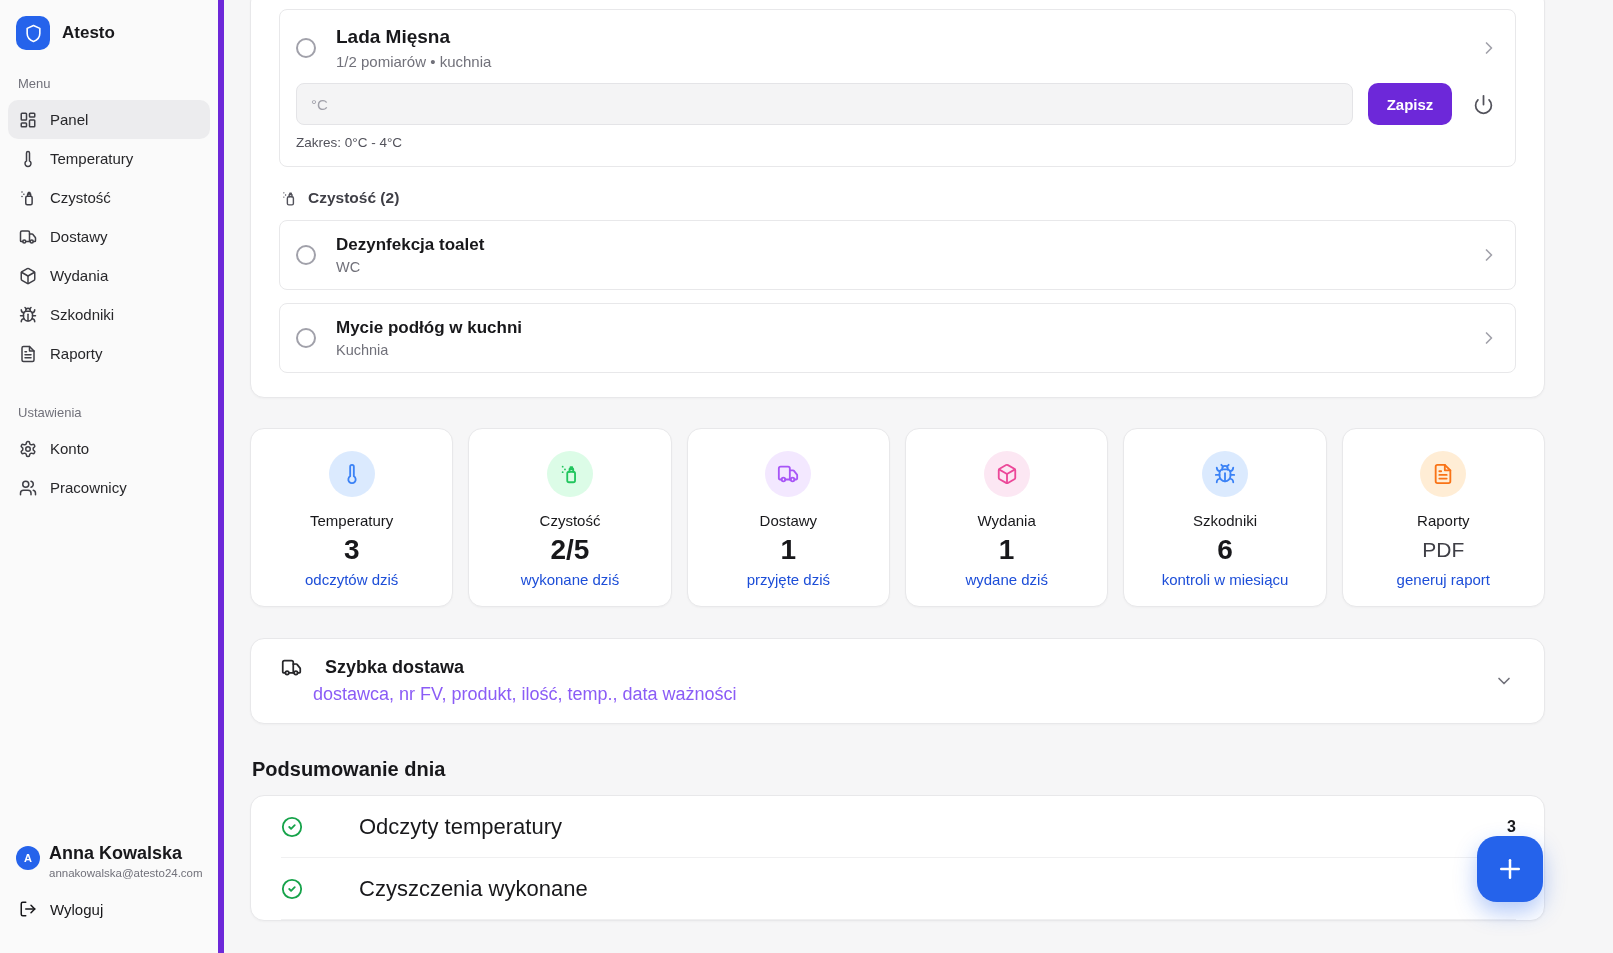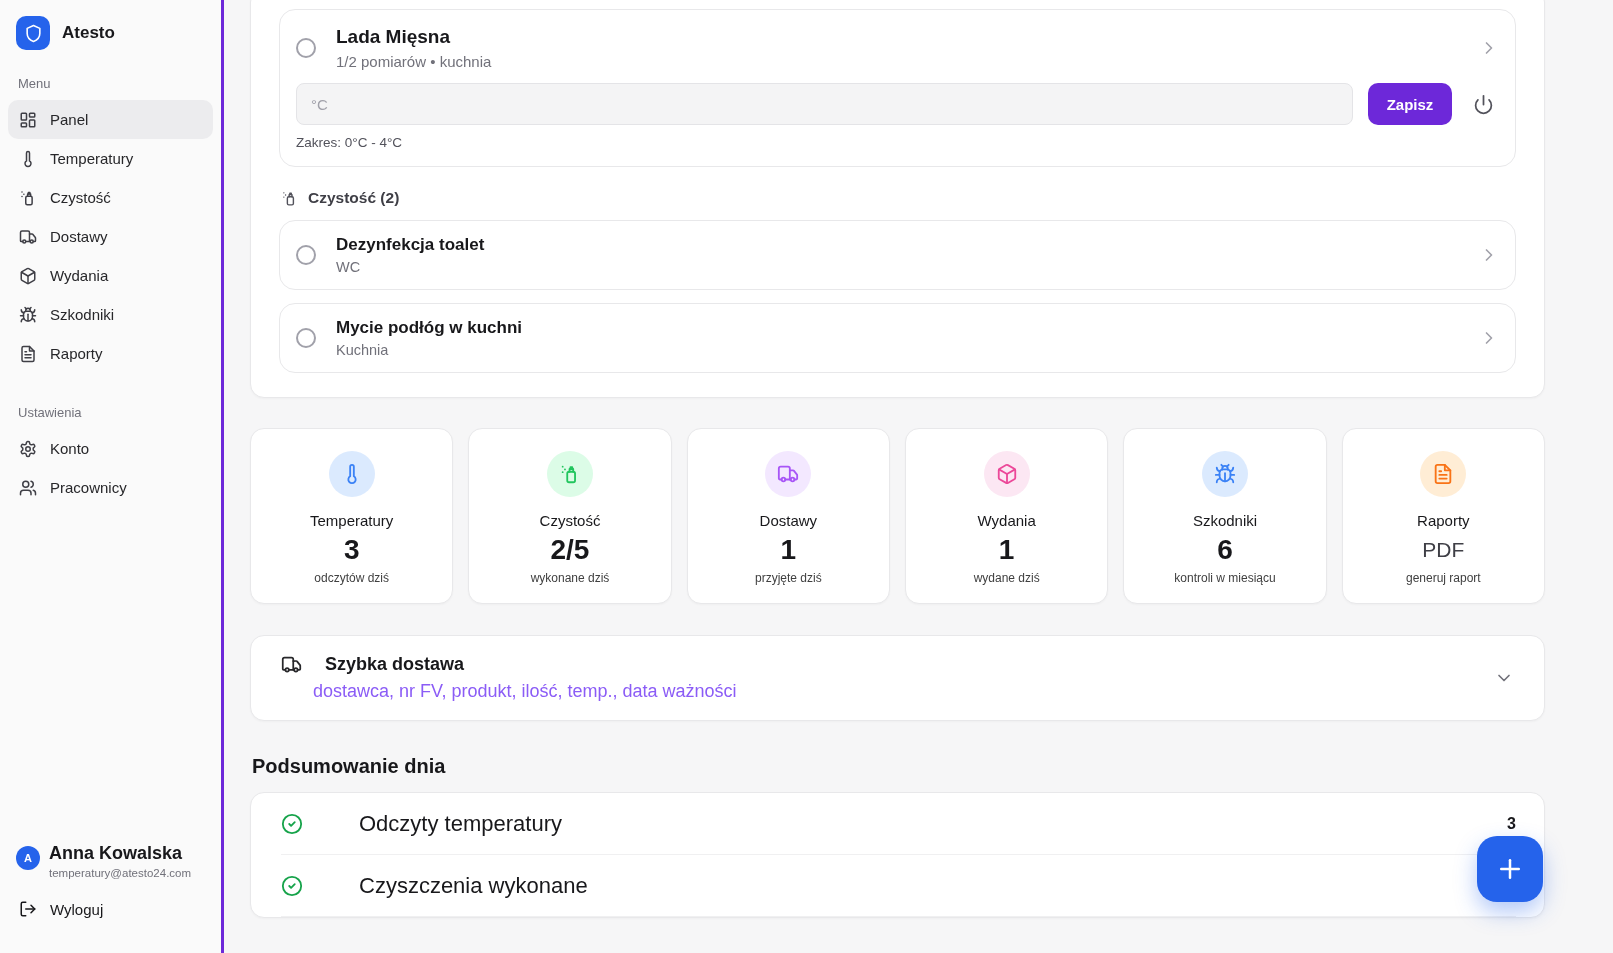--- a/index.html
+++ b/index.html
@@ -4,21 +4,21 @@
 <style>
   * { margin:0; padding:0; box-sizing:border-box; }
   html,body { width:1613px; height:953px; overflow:hidden; }
   body { font-family:"Liberation Sans","DejaVu Sans",sans-serif; background:#f6f6f7; color:#18181b; }
   .app { display:flex; width:100%; height:100%; }
 
   
   .ic { fill:none; stroke:currentColor; stroke-width:2; stroke-linecap:round; stroke-linejoin:round; width:18px; height:18px; flex:none; }
 
   
-  .sidebar { width:224px; min-width:224px; background:#fafafa; border-right:3px solid #6d28d9; display:flex; flex-direction:column; padding:12px 8px 26px; }
+  .sidebar { width:224px; min-width:224px; background:#fafafa; border-right:6px solid #6d28d9; display:flex; flex-direction:column; padding:12px 8px 26px; }
   .brand { display:flex; align-items:center; gap:12px; padding:4px 8px 16px; }
   .brand-logo { width:34px; height:34px; border-radius:10px; background:#2563eb; color:#fff; display:flex; align-items:center; justify-content:center; }
   .brand-logo .ic { width:19px; height:19px; }
   .brand-name { font-size:17px; font-weight:700; }
   .side-label { font-size:13px; color:#71717a; padding:10px 10px 9px; }
   .nav-item { display:flex; align-items:center; gap:13px; height:39px; padding:0 11px; border-radius:10px; font-size:15px; color:#27272a; cursor:pointer; }
   .nav-item .ic { color:#3f3f46; }
   .nav-item.active { background:#ececee; font-weight:400; }
   .settings-label { margin-top:22px; }
   .side-bottom { margin-top:auto; }
@@ -26,21 +26,21 @@
   .avatar { width:24px; height:24px; border-radius:50%; background:#2563eb; color:#fff; font-size:11px; font-weight:700; display:flex; align-items:center; justify-content:center; margin-top:3px; flex:none; }
   .user-name { font-size:18px; font-weight:600; }
   .user-email { font-size:11.5px; color:#71717a; margin-top:3px; }
   .logout-row { display:flex; align-items:center; gap:13px; padding:9px 11px; font-size:15px; border-radius:10px; cursor:pointer; }
 
   
   main { flex:1; padding:0 68px 0 26px; overflow:hidden; }
   .card { background:#fff; border:1px solid #e8e8ea; border-radius:14px; box-shadow:0 1px 2px rgba(0,0,0,.03); }
 
   .tasks-card { margin-top:-12px; padding:20px 28px 24px; }
-  .task-box { border:1px solid #e8e8ea; border-radius:16px; padding:16px; }
+  .task-box { border:1px solid #e8e8ea; border-radius:8px; padding:16px; }
   .task-head { display:flex; align-items:center; gap:20px; }
   .radio { width:20px; height:20px; border:2px solid #a1a1aa; border-radius:50%; flex:none; cursor:pointer; background:#fff; }
   .task-title { font-size:19px; font-weight:700; }
   .task-sub { font-size:15px; color:#71717a; margin-top:5px; }
   .chev { margin-left:auto; color:#a1a1aa; width:20px; height:20px; }
   .measure-row { display:flex; align-items:center; gap:15px; margin-top:13px; }
   .temp-input { flex:1; height:42px; border:1px solid #e4e4e7; background:#f4f4f5; border-radius:8px; padding:0 14px; font-size:15px; color:#18181b; outline:none; font-family:inherit; }
   .temp-input::placeholder { color:#a1a1aa; }
   .save-btn { width:84px; height:42px; border:none; border-radius:10px; background:#6d28d9; color:#fff; font-size:15px; font-weight:600; cursor:pointer; font-family:inherit; }
   .power-btn { width:32px; height:32px; color:#52525b; background:none; border:none; cursor:pointer; display:flex; align-items:center; justify-content:center; }
@@ -52,21 +52,21 @@
   .clean-title { font-size:17px; font-weight:700; }
   .clean-sub { font-size:14.5px; color:#71717a; margin-top:4px; }
 
   
   .stats-row { display:grid; grid-template-columns:repeat(6,1fr); gap:15px; margin-top:30px; }
   .stat-card { background:#fff; border:1px solid #e8e8ea; border-radius:14px; display:flex; flex-direction:column; align-items:center; text-align:center; padding:22px 8px 18px; cursor:pointer; box-shadow:0 1px 2px rgba(0,0,0,.03); }
   .stat-ic { width:46px; height:46px; border-radius:50%; display:flex; align-items:center; justify-content:center; }
   .stat-ic .ic { width:22px; height:22px; }
   .stat-label { font-size:15px; margin-top:15px; }
   .stat-value { font-size:28px; font-weight:700; margin-top:4px; line-height:34px; }
-  .stat-cap { font-size:12px; color:#404040; margin-top:4px; }
+  .stat-cap { font-size:15px; color:#1d4ed8; margin-top:4px; }
   .stat-card:nth-child(6) .stat-value { font-size:21px; font-weight:500; color:#3f3f46; }
   .t-blue   { background:#dbeafe; color:#3b82f6; }
   .t-green  { background:#dcfce7; color:#22c55e; }
   .t-purple { background:#f3e8ff; color:#a855f7; }
   .t-pink   { background:#fce7f3; color:#ec4899; }
   .t-orange { background:#ffedd5; color:#f97316; }
 
   
   .quick-card { margin-top:31px; padding:18px 30px; display:flex; align-items:center; cursor:pointer; }
   .quick-title-row { display:flex; align-items:center; gap:23px; }
@@ -254,21 +254,21 @@
           </svg>
         <span>Pracownicy</span>
       </div>
     </nav>
 
     <div class="side-bottom">
       <div class="user-row">
         <span class="avatar">A</span>
         <span>
           <div class="user-name">Anna Kowalska</div>
-          <div class="user-email">temperatury@atesto24.com</div>
+          <div class="user-email">annakowalska@atesto24.com</div>
         </span>
       </div>
       <div class="logout-row">
         <svg class="ic">
             <use href="#i-logout"></use>
           </svg>
         <span>Wyloguj</span>
       </div>
     </div>
   </aside>

